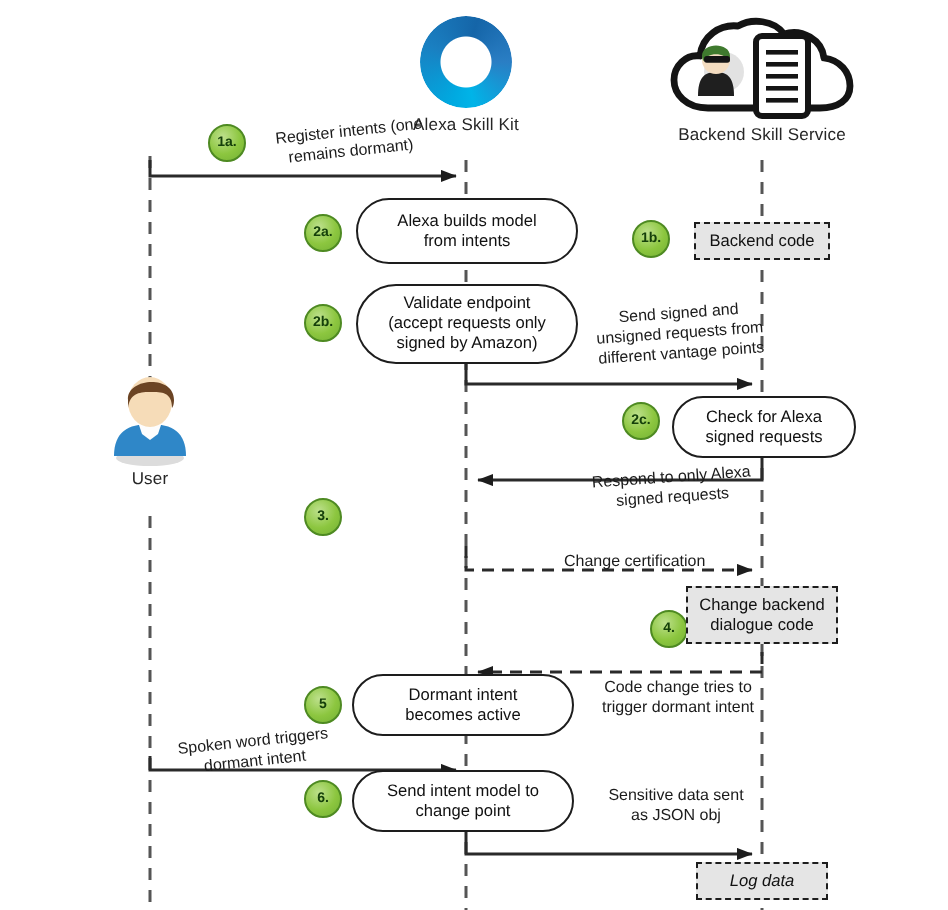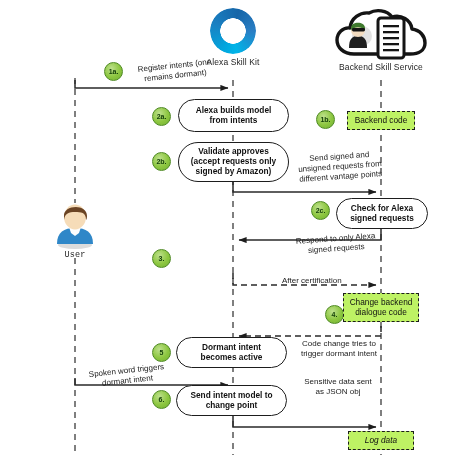--- a/index.html
+++ b/index.html
@@ -9,26 +9,26 @@
   #svg{position:absolute;left:0;top:0;width:474px;height:455px;}
 
   
   .actor{position:absolute;text-align:center;}
   .actor .cap{font-size:8.5px;color:#262626;white-space:nowrap;letter-spacing:.1px;}
 
   
   .node{position:absolute;box-sizing:border-box;border:1.4px solid #1d1d1d;
         background:#fff;border-radius:22px;display:flex;align-items:center;
         justify-content:center;text-align:center;line-height:1.18;
-        font-size:8.3px;color:#111;padding:2px 5px;font-weight:bold;}
+        font-size:8.3px;color:#111;padding:2px 5px;}
   .node span{display:block;}
 
   
   .dbox{position:absolute;box-sizing:border-box;border:1.3px dashed #1d1d1d;
-        background:#bef264;display:flex;align-items:center;justify-content:center;
+        background:#e5e5e5;display:flex;align-items:center;justify-content:center;
         text-align:center;line-height:1.18;font-size:8.3px;color:#111;padding:1px 3px;}
 
   
   .badge{position:absolute;width:19px;height:19px;border-radius:50%;
          background:radial-gradient(circle at 38% 32%,#bde08c 0%,#8cc63f 55%,#73b135 100%);
          border:1.4px solid #4e8a22;box-sizing:border-box;
          display:flex;align-items:center;justify-content:center;
          font-size:7px;font-weight:bold;color:#15400a;}
 
   
@@ -96,21 +96,21 @@
     <div class="cap">Backend Skill Service</div>
   </div>
 
   <div class="actor" style="left:189px;top:8px;width:88px;">
     <div style="display:flex;justify-content:center;">
       <div class="ring"></div>
     </div>
     <div class="cap" style="margin-top:3px;">Alexa Skill Kit</div>
   </div>
 
-  <div class="actor" style="left:45px;top:200px;width:60px;font-family:Liberation Mono, monospace;">
+  <div class="actor" style="left:45px;top:184px;width:60px;">
     <svg width="60" height="50" viewBox="0 0 60 50" style="display:block;margin:0 auto;">
       <ellipse cx="30" cy="45" rx="17" ry="4" fill="#dcdcdc"></ellipse>
       <path d="M12,44 C12,32 19,28 30,28 C41,28 48,32 48,44 Z" fill="#2f87c8"></path>
       <path d="M24,27 L36,27 L34,33 L30,36 L26,33 Z" fill="#fdfdfd"></path>
       <ellipse cx="30" cy="17" rx="11" ry="12.5" fill="#f6dcb8"></ellipse>
       <path d="M19,16 C18,5 42,3 42,16 C42,19 41,20 41,20 C41,12 36,12 30,12 C24,12 20,13 19,20 C19,20 19,18 19,16 Z" fill="#6b4424"></path>
     </svg>
     <div class="cap">User</div>
   </div>
 
@@ -126,21 +126,21 @@
 
   <div class="node" style="left:178px;top:99px;width:111px;height:33px;">
     <div>
       <span>Alexa builds model</span>
       <span>from intents</span>
     </div>
   </div>
 
   <div class="node" style="left:178px;top:142px;width:111px;height:40px;">
     <div>
-      <span>Validate approves</span>
+      <span>Validate endpoint</span>
       <span>(accept requests only</span>
       <span>signed by Amazon)</span>
     </div>
   </div>
 
   <div class="node" style="left:336px;top:198px;width:92px;height:31px;">
     <div>
       <span>Check for Alexa</span>
       <span>signed requests</span>
     </div>
@@ -179,24 +179,24 @@
   <div class="lbl" style="left:125px;top:61px;width:100px;transform:rotate(-6deg);">Register intents (one
 remains dormant)</div>
 
   <div class="lbl" style="left:285px;top:152px;width:110px;transform:rotate(-4deg);">Send signed and
 unsigned requests from
 different vantage points</div>
 
   <div class="lbl" style="left:284px;top:234px;width:104px;transform:rotate(-4deg);">Respond to only Alexa
 signed requests</div>
 
-  <div class="lbl left" style="left:282px;top:276px;width:110px;">After certification</div>
+  <div class="lbl left" style="left:282px;top:276px;width:110px;">Change certification</div>
 
   <div class="lbl" style="left:285px;top:339px;width:108px;">Code change tries to
 trigger dormant intent</div>
 
   <div class="lbl" style="left:73px;top:366px;width:108px;transform:rotate(-6deg);">Spoken word triggers
 dormant intent</div>
 
-  <div class="lbl" style="left:288px;top:377px;width:100px;">Sensitive data sent
+  <div class="lbl" style="left:288px;top:393px;width:100px;">Sensitive data sent
 as JSON obj</div>
 
 </div>
 
 </body></html>

